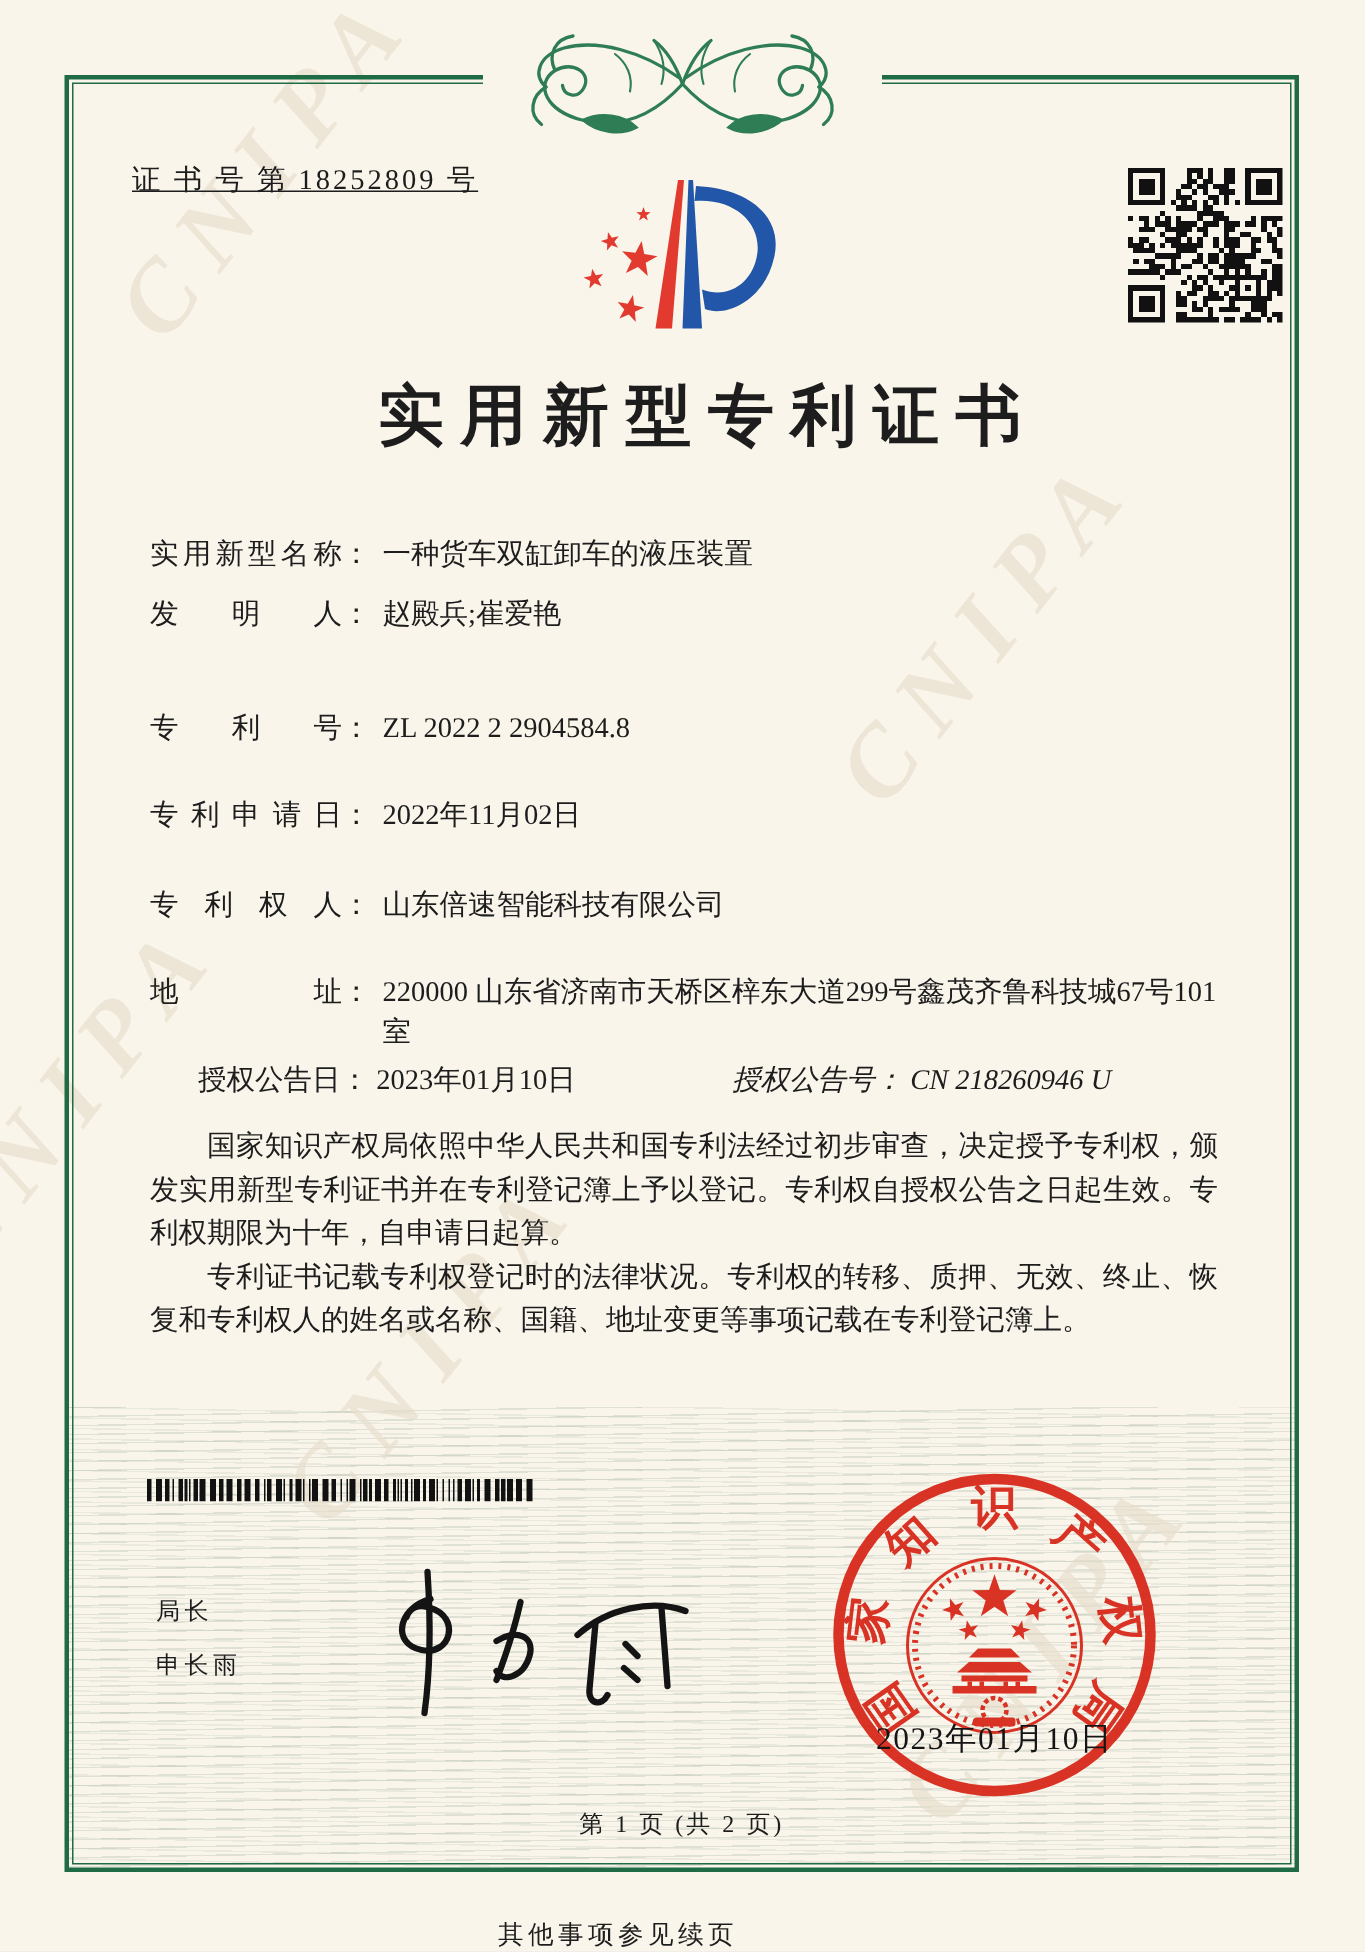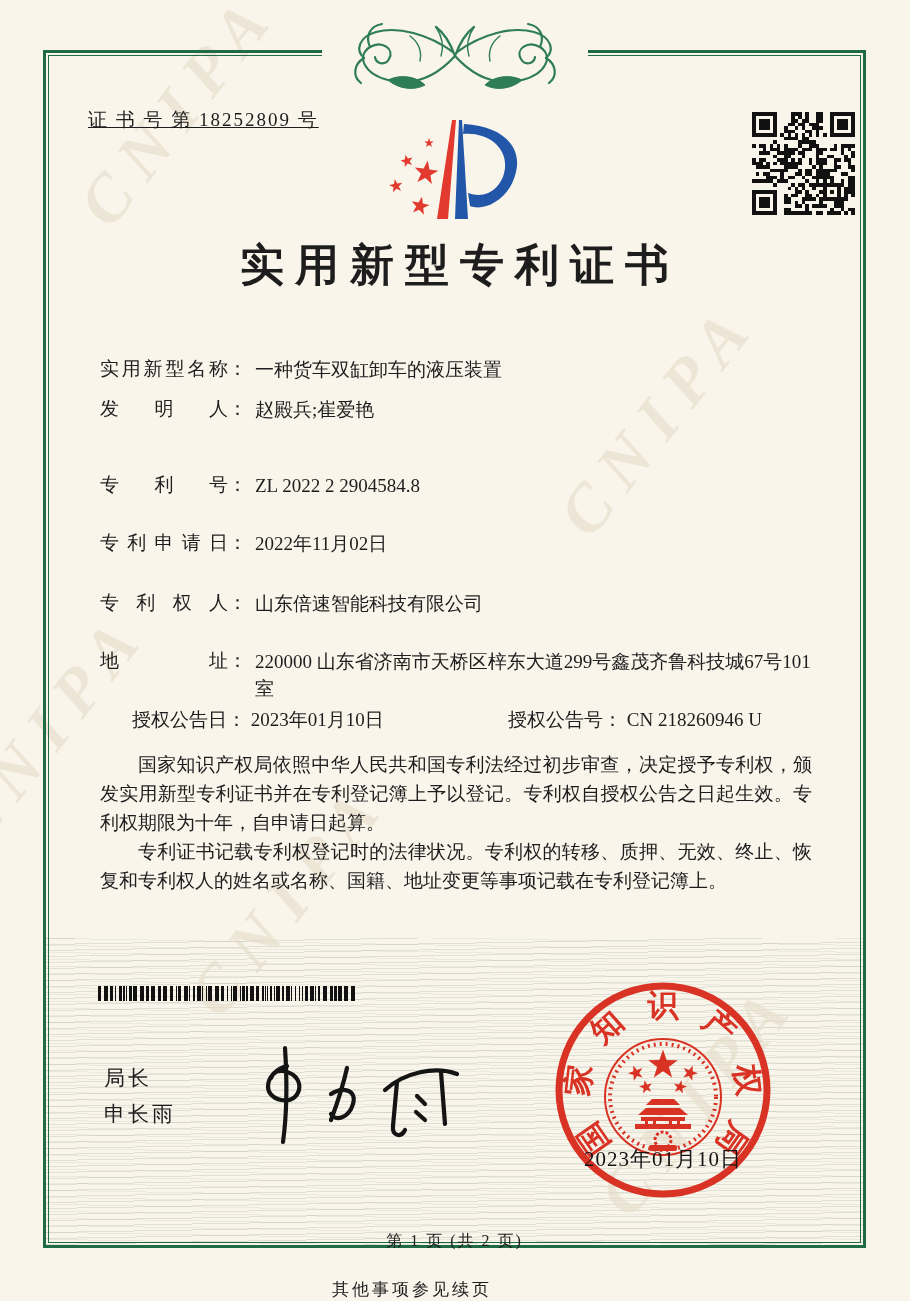--- a/index.html
+++ b/index.html
@@ -24,41 +24,41 @@
     position:absolute;left:43px;top:50px;width:823px;height:1198px;
     border:3px solid #1e6b45;box-sizing:border-box;z-index:1;
   }
   .frame-inner{position:absolute;inset:2px;border:1px solid #1e6b45;}
   .ornament-mask{position:absolute;left:322px;top:44px;width:266px;height:16px;background:#faf5eb;z-index:2;}
   .ornament{position:absolute;left:320px;top:6px;z-index:3;}
   .cert-no{position:absolute;left:88px;top:107px;z-index:2;font-size:19px;letter-spacing:2px;text-decoration:underline;}
   .logo{position:absolute;left:384px;top:111px;z-index:2;}
   .qr{position:absolute;left:752px;top:112px;z-index:2;}
   .title{
-    position:absolute;left:43px;top:236px;width:823px;z-index:2;margin:0;
+    position:absolute;left:43px;top:236px;width:823px;z-index:2;margin:12px;
     text-align:center;font-size:44px;font-weight:700;letter-spacing:11px;text-indent:11px;
   }
   .row{position:absolute;left:100px;z-index:2;font-size:19px;display:flex;align-items:flex-start;}
   .flabel{display:inline-block;width:128px;text-align:justify;text-align-last:justify;}
   .colon{display:inline-block;}
   .fvalue{display:inline-block;margin-left:8px;max-width:570px;line-height:27px;font-family:Liberation Serif, serif;}
   .r1{top:356px}.r2{top:396px}.r3{top:472px}.r4{top:530px}.r5{top:590px}.r6{top:648px}
   .grant-row{position:absolute;left:100px;top:707px;z-index:2;font-size:19px;margin-left:32px;}
-  .grant-col2{position:absolute;left:376px;top:0;white-space:nowrap;}
+  .grant-col2{position:absolute;left:356px;top:0;white-space:nowrap;font-style:italic;}
   .grant-row .inner{position:relative;}
   .paras{position:absolute;left:100px;top:750px;width:712px;z-index:2;font-size:19px;line-height:29px;text-align:justify;}
   .paras p{margin:0;text-indent:2em;}
   .barcode{position:absolute;left:98px;top:986px;z-index:2;}
-  .director{position:absolute;left:104px;z-index:2;font-family:"Liberation Sans","DejaVu Sans",sans-serif;font-size:21px;font-weight:500;letter-spacing:3px;}
+  .director{position:absolute;left:104px;z-index:2;font-family:"Liberation Sans","DejaVu Sans",sans-serif;font-size:16px;font-weight:500;letter-spacing:3px;}
   .d1{top:1064px}.d2{top:1100px}
   .signature{position:absolute;left:235px;top:1038px;z-index:2;}
   .sealsvg{position:absolute;left:550px;top:977px;z-index:3;opacity:.95;}
   .seal-char{fill:#d8291b;font-size:31px;font-weight:bold;text-anchor:middle;dominant-baseline:central;font-family:"Liberation Serif","DejaVu Serif",serif;}
   .seal-date{position:absolute;left:553px;top:1145px;width:220px;z-index:4;text-align:center;font-size:21px;letter-spacing:1px;color:#151515;}
-  .page-footer{position:absolute;left:43px;top:1206px;width:823px;z-index:2;text-align:center;font-size:16px;letter-spacing:2px;margin-top:25px;}
+  .page-footer{position:absolute;left:43px;top:1206px;width:823px;z-index:2;text-align:center;font-size:16px;letter-spacing:2px;}
   .continuation{position:absolute;left:0;top:1266px;width:824px;z-index:2;text-align:center;font-size:17px;letter-spacing:3px;margin-top:12px;}
   svg{display:block;}
 </style>
 </head>
 <body>
 
 <div class="page">
 
   <div class="waves"></div>
 

